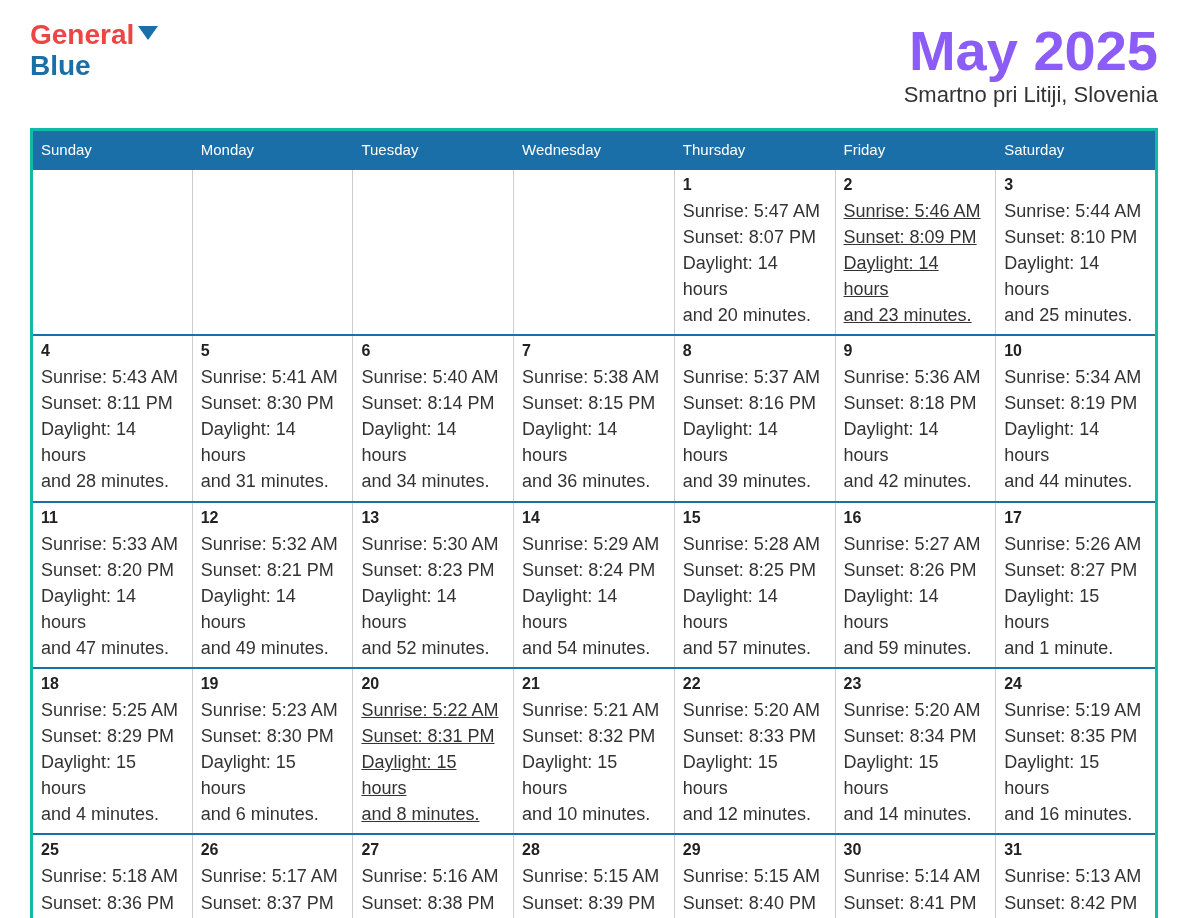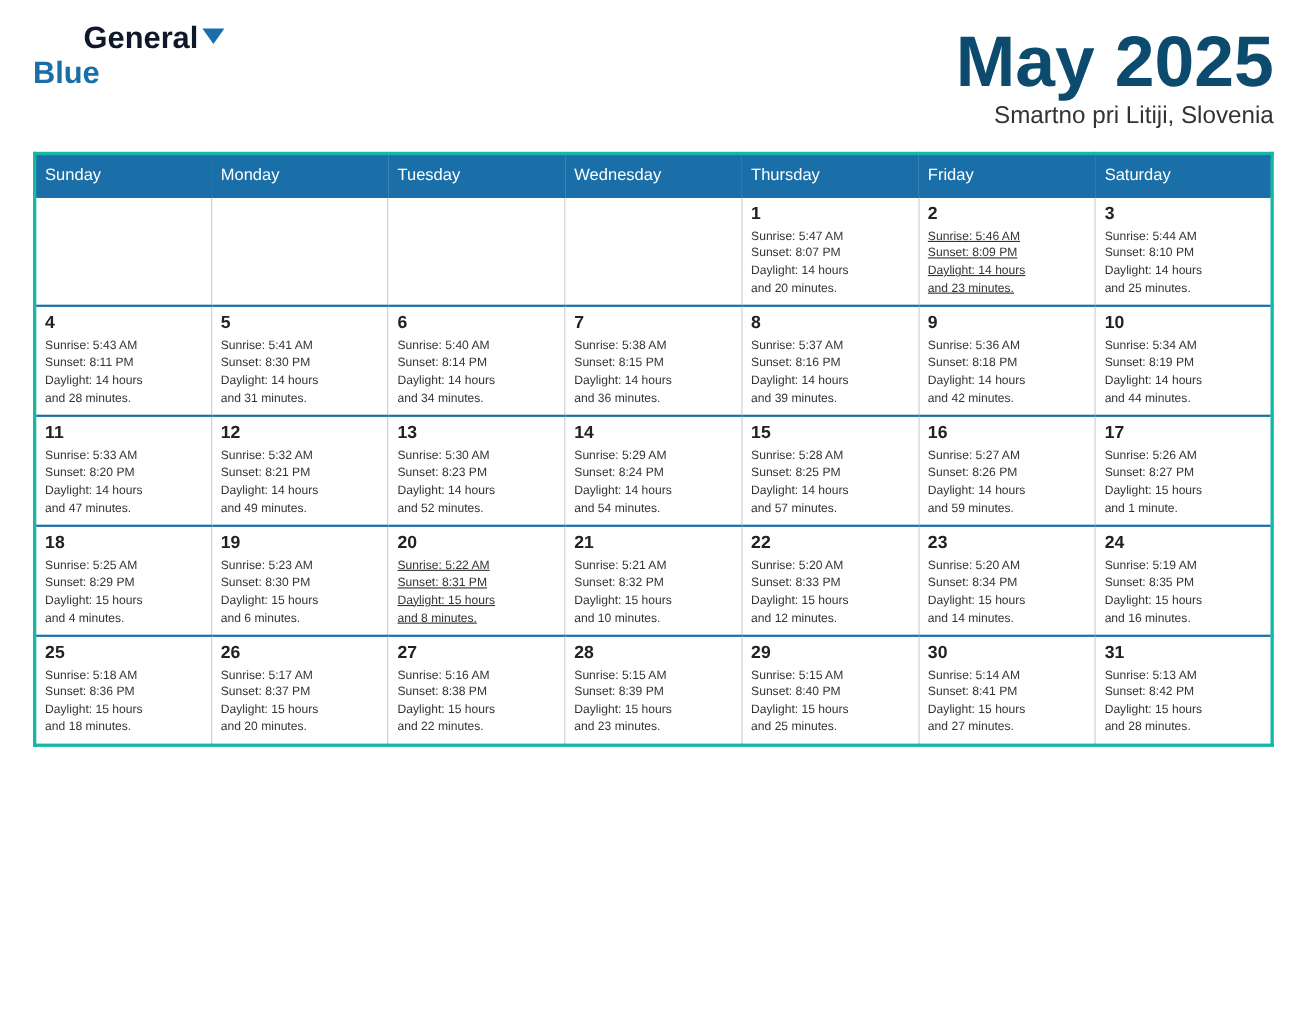--- a/index.html
+++ b/index.html
@@ -16,41 +16,41 @@
       align-items: flex-start;
       margin-bottom: 20px;
     }
     .logo {
       display: flex;
       flex-direction: column;
       font-size: 28px;
       font-weight: bold;
       line-height: 1.1;
     }
-    .logo-general { color: #0f172a; margin-left: 46px; }
+    .logo-general { color: #ef4444; }
     .logo-blue { color: #1a6fa8; }
     .logo-triangle {
       display: inline-block;
       width: 0;
       height: 0;
       border-left: 10px solid transparent;
       border-right: 10px solid transparent;
       border-top: 14px solid #1a6fa8;
       margin-left: 4px;
       vertical-align: middle;
       position: relative;
       top: -2px;
     }
     .title-block {
       text-align: right;
     }
     .title-block h1 {
-      font-size: 65px;
+      font-size: 56px;
       font-weight: 900;
-      color: #0c4a6e;
+      color: #8b5cf6;
       line-height: 1.1;
     }
     .title-block h2 {
       font-size: 22px;
       font-weight: normal;
       color: #333;
     }
     .calendar {
       width: 100%;
       border-collapse: collapse;
@@ -73,21 +73,21 @@
       min-height: 100px;
     }
     .day-num {
       font-size: 16px;
       font-weight: bold;
       color: #222;
       display: block;
       margin-bottom: 4px;
     }
     .day-info {
-      font-size: 11px;
+      font-size: 18px;
       color: #333;
       line-height: 1.45;
     }
     .empty-cell {
       background: #fff;
     }
     tr.week-row td {
       border-top: 2px solid #1a6fa8;
     }
   </style>

